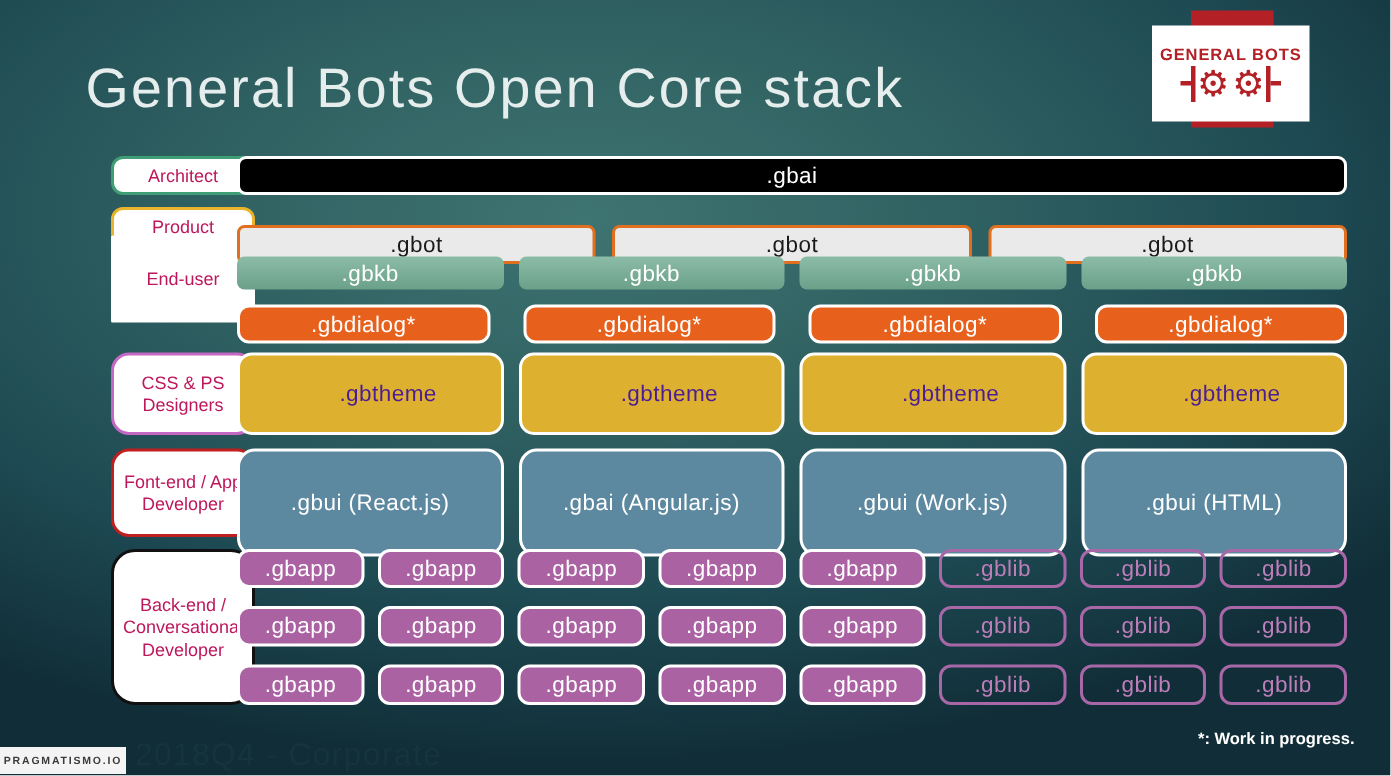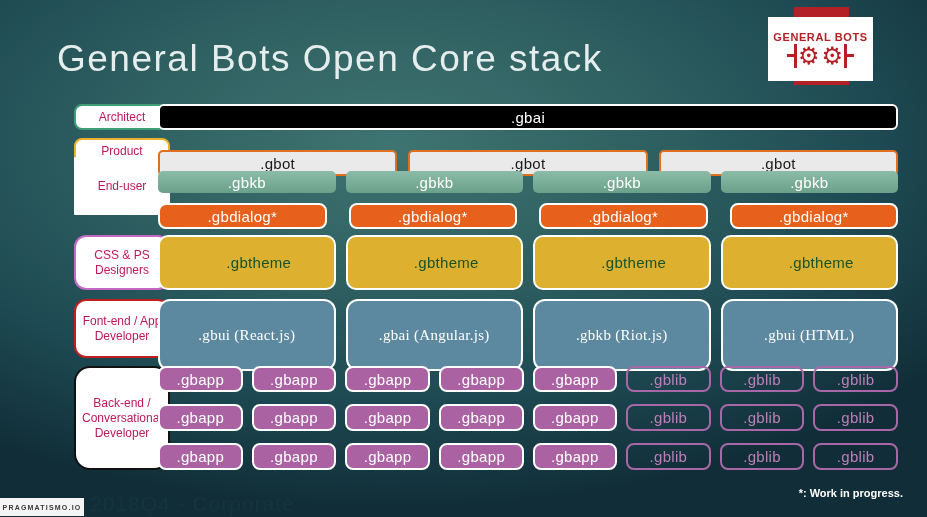--- a/index.html
+++ b/index.html
@@ -48,32 +48,32 @@
 
   
   .row { position:absolute; left:158px; width:740px; display:flex; }
   .row > * { flex:1; display:flex; align-items:center; justify-content:center; }
 
   .row-gbai     { top:104px; height:26px; }
   .row-gbot     { top:150px; height:26px; gap:11px; }
   .row-gbkb     { top:171px; height:22px; gap:10px; }
   .row-gbdialog { top:203px; height:26px; gap:22px; }
   .row-gbtheme  { top:235px; height:55px; gap:10px; }
-  .row-gbui     { top:299px; height:72px; gap:10px;font-family:Liberation Serif, serif; }
+  .row-gbui     { top:299px; height:72px; gap:10px; }
   .row-app1     { top:366px; height:26px; gap:9px; }
   .row-app2     { top:404px; height:27px; gap:9px; }
   .row-app3     { top:443px; height:27px; gap:9px; }
 
   .box { font-size:15px; letter-spacing:0.3px; white-space:nowrap; }
 
   .box-gbai { background:#000000; border:2px solid #ffffff; border-radius:6px; color:#ffffff; }
   .box-gbot { background:#eaeaea; border:2px solid #e07020; border-radius:5px; color:#1a1a1a; }
   .box-gbkb { background:linear-gradient(180deg,#8cbca8,#6aa089); border-radius:5px; color:#ffffff; }
   .box-gbdialog { background:#e8611c; border:2px solid #ffffff; border-radius:8px; color:#ffffff; }
-  .box-gbtheme  { background:#ddb12f; border:2px solid #ffffff; border-radius:10px; color:#14532d;padding-left:24px; }
+  .box-gbtheme  { background:#ddb12f; border:2px solid #ffffff; border-radius:10px; color:#4c1d95;padding-left:24px; }
   .box-gbui     { background:#5d89a0; border:2px solid #ffffff; border-radius:12px; color:#ffffff; }
   .box-gbapp    { background:#aa62a2; border:2px solid #ffffff; border-radius:8px; color:#ffffff; }
   .box-gblib    { background:transparent; border:2px solid #a868a8; border-radius:8px; color:#bd7fba; }
 
   
   .footer-logo {
     position:absolute; left:0; top:498px; width:84px; height:18px;
     background:#f4f4f4; display:flex; align-items:center; justify-content:center;
     font-size:7px; font-weight:bold; letter-spacing:1.2px; color:#3a3a3a;
   }
@@ -140,21 +140,21 @@
   <div class="row row-gbtheme">
     <div class="box box-gbtheme">.gbtheme</div>
     <div class="box box-gbtheme">.gbtheme</div>
     <div class="box box-gbtheme">.gbtheme</div>
     <div class="box box-gbtheme">.gbtheme</div>
   </div>
 
   <div class="row row-gbui">
     <div class="box box-gbui">.gbui (React.js)</div>
     <div class="box box-gbui">.gbai (Angular.js)</div>
-    <div class="box box-gbui">.gbkb (Riot.js)</div>
+    <div class="box box-gbui">.gbui (Work.js)</div>
     <div class="box box-gbui">.gbui (HTML)</div>
   </div>
 
   <div class="row row-app1">
     <div class="box box-gbapp">.gbapp</div>
     <div class="box box-gbapp">.gbapp</div>
     <div class="box box-gbapp">.gbapp</div>
     <div class="box box-gbapp">.gbapp</div>
     <div class="box box-gbapp">.gbapp</div>
     <div class="box box-gblib">.gblib</div>

